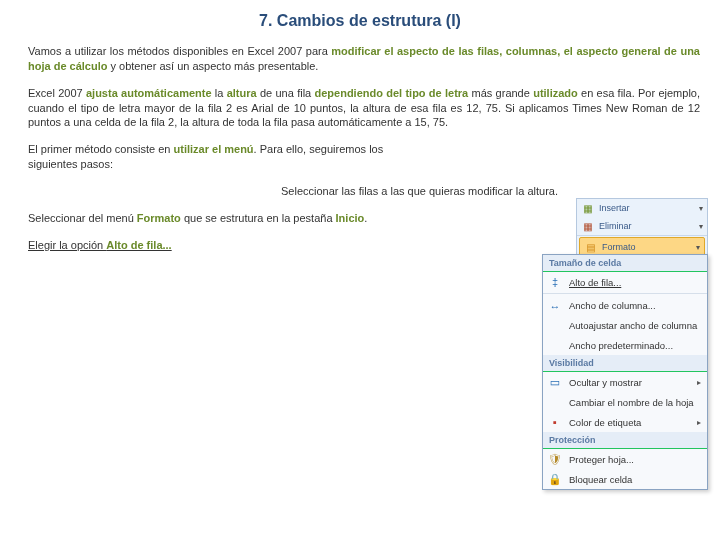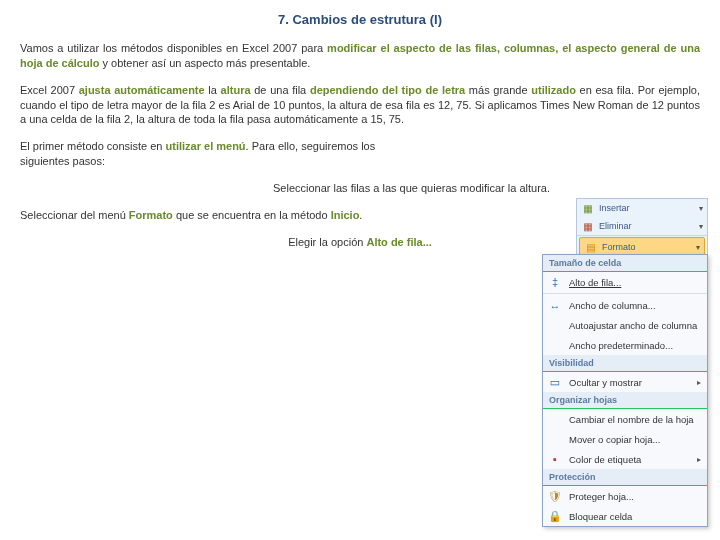--- a/index.html
+++ b/index.html
@@ -10,30 +10,30 @@
     font-family: Arial, sans-serif;
     font-size: 11px;
     color: #333;
     background: #fff;
     position: relative;
     overflow: hidden;
   }
   .title {
     text-align: center;
     font-weight: bold;
-    font-size: 13px;
+    font-size: 16px;
     color: #2a4d7a;
     padding: 12px 0 6px 0;
   }
   .content {
     padding: 8px 20px 0 20px;
     text-align: justify;
     line-height: 1.35;
   }
-  .content p { margin: 0 0 12px 0; }
+  .content p { margin: 0 0 12px 8px; }
   .narrow { width: 395px; }
   .narrow2 { width: 370px; }
   .green { color: #6a8a2a; }
   .b { font-weight: bold; }
 
   
   .ribbon {
     position: absolute;
     top: 198px;
     right: 12px;
@@ -115,24 +115,24 @@
 
   <p class="narrow" style="text-align:left;">
     <span>El primer método consiste en </span><span class="green b">utilizar el menú</span><span>. Para ello, seguiremos los siguientes pasos:</span>
   </p>
 
   <p style="width:530px;text-align:right;">
     <span>Seleccionar las filas a las que quieras modificar la altura.</span><br>
   </p>
 
   <p class="narrow2" style="text-align:left;">
-    <span>Seleccionar del menú </span><span class="green b">Formato</span><span> que se encuentra en la método </span><span class="green b">Inicio</span><span>.</span>
+    <span>Seleccionar del menú </span><span class="green b">Formato</span><span> que se estrutura en la pestaña </span><span class="green b">Inicio</span><span>.</span>
   </p>
 
-  <p style="text-align:center;">
+  <p style="text-align:left;text-decoration:underline;">
     <span>Elegir la opción </span><span class="green b">Alto de fila...</span>
   </p>
 
 </div>
 
 <div class="ribbon">
   <div class="ribbon-row">
     <span class="ico">▦</span>
     <span>Insertar</span>
     <span class="arrow">▾</span>
@@ -168,28 +168,23 @@
   <div class="dd-item">
     <span class="ic"></span>
     <span>Ancho predeterminado...</span>
   </div>
   <div class="dd-header">Visibilidad</div>
   <div class="dd-item">
     <span class="ic" style="color:#2a6fb5;">▭</span>
     <span>Ocultar y mostrar</span>
     <span class="chev">▸</span>
   </div>
-  <div class="dd-header">Organizar hojas</div>
   <div class="dd-item">
     <span class="ic"></span>
     <span>Cambiar el nombre de la hoja</span>
-  </div>
-  <div class="dd-item">
-    <span class="ic"></span>
-    <span>Mover o copiar hoja...</span>
   </div>
   <div class="dd-item">
     <span class="ic" style="color:#c0392b;">▪</span>
     <span>Color de etiqueta</span>
     <span class="chev">▸</span>
   </div>
   <div class="dd-header">Protección</div>
   <div class="dd-item">
     <span class="ic" style="color:#b58a2a;">🛡</span>
     <span>Proteger hoja...</span>

